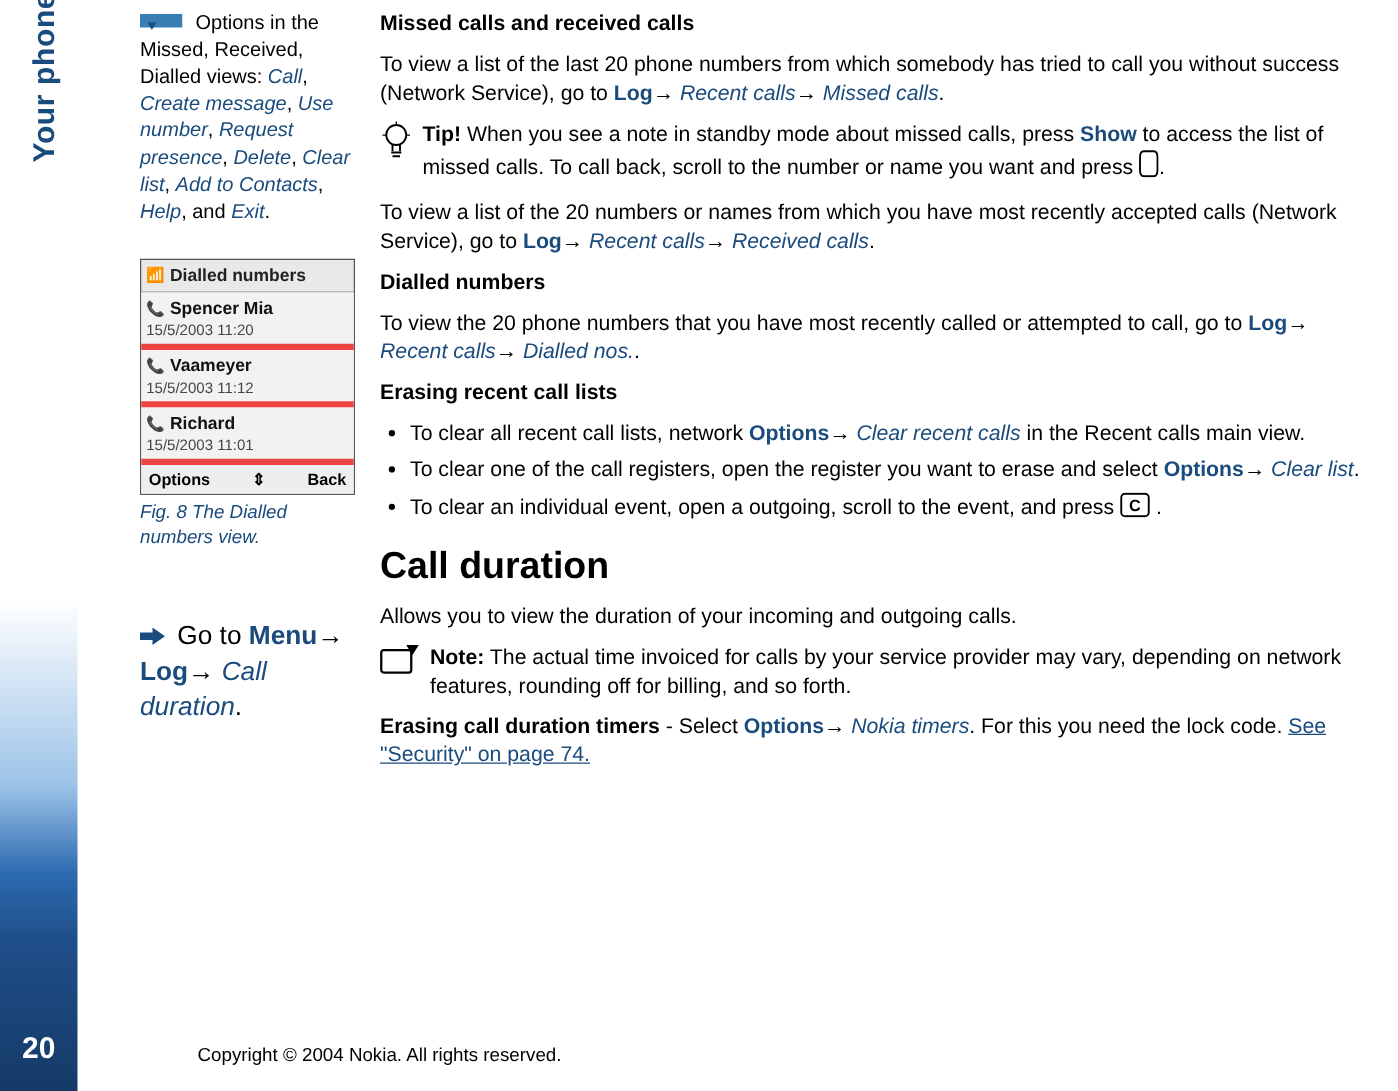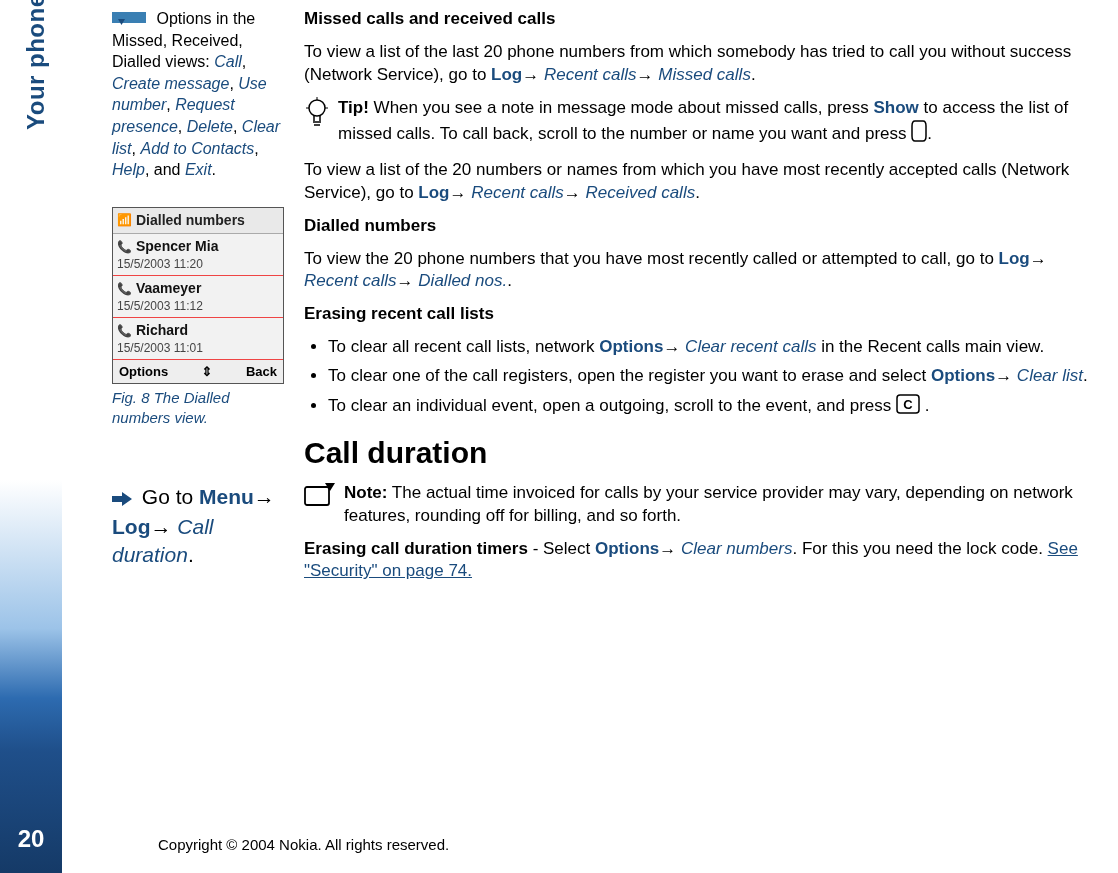--- a/index.html
+++ b/index.html
@@ -99,21 +99,21 @@
     border-bottom: 1px solid #aaa;
     font-weight: bold;
     color: #222;
     font-size: 14px;
   }
   .fig-top .signal {
     margin-right: 4px;
     font-size: 12px;
   }
   .fig-row {
-    border-bottom: 1px solid #ef4444;
+    border-bottom: 5px solid #ef4444;
     padding: 3px 4px;
     background: #f2f2f2;
   }
   .fig-row .name { font-weight: bold; font-size: 14px; color:#111; }
   .fig-row .date { font-size: 12px; color:#444; }
   .fig-row .name::before {
     content: "📞";
     font-size: 12px;
     margin-right: 4px;
     filter: grayscale(100%);
@@ -260,21 +260,21 @@
           <line x1="10" y1="19" x2="10" y2="24" stroke="#000" stroke-width="1.5"></line>
           <line x1="16" y1="19" x2="16" y2="24" stroke="#000" stroke-width="1.5"></line>
           <line x1="9" y1="25" x2="17" y2="25" stroke="#000" stroke-width="1.5"></line>
           <line x1="10" y1="28" x2="16" y2="28" stroke="#000" stroke-width="1.5"></line>
           <line x1="2" y1="11" x2="5" y2="11" stroke="#000"></line>
           <line x1="21" y1="11" x2="24" y2="11" stroke="#000"></line>
           <line x1="13" y1="0" x2="13" y2="3" stroke="#000"></line>
         </svg>
       </span>
       <div class="tip-body">
-        <span class="bold">Tip!</span><span> When you see a note in message mode about missed calls, press </span><span class="nav-bold">Show</span><span> to access the list of missed calls. To call back, scroll to the number or name you want and press </span><span class="inline-icon">
+        <span class="bold">Tip!</span><span> When you see a note in standby mode about missed calls, press </span><span class="nav-bold">Show</span><span> to access the list of missed calls. To call back, scroll to the number or name you want and press </span><span class="inline-icon">
           <svg width="16" height="22" viewBox="0 0 16 22">
             <path d="M4 1 Q1 1 1 6 L1 16 Q1 21 4 21 L12 21 Q15 21 15 16 L15 6 Q15 1 12 1 Z" fill="none" stroke="#000" stroke-width="1.5"></path>
           </svg>
         </span><span>.</span>
       </div>
     </div>
 
     <p>
       <span>To view a list of the 20 numbers or names from which you have most recently accepted calls (Network Service), go to </span><span class="nav-bold">Log</span><span class="arrow-sep">→</span> <span class="ital-link">Recent calls</span><span class="arrow-sep">→</span> <span class="ital-link">Received calls</span><span>.</span>
     </p>
@@ -301,31 +301,32 @@
             <rect x="1" y="1" width="22" height="18" rx="3" fill="none" stroke="#000" stroke-width="1.5"></rect>
             <text x="12" y="15" text-anchor="middle" font-size="13" font-family="sans-serif" font-weight="bold">C</text>
           </svg>
         </span>
         <span> .</span>
       </li>
     </ul>
 
     <div class="big-h2">Call duration</div>
 
+    <p>Allows you to view the duration of your incoming and outgoing calls.</p>
 
     <div class="note-flex">
       <span class="note-icon">
         <svg width="32" height="26" viewBox="0 0 32 26">
           <rect x="1" y="5" width="24" height="18" rx="2" fill="none" stroke="#000" stroke-width="1.8"></rect>
           <path d="M21 1 L31 1 L26 9 Z" fill="#000"></path>
         </svg>
       </span>
       <div class="note-body">
         <span class="bold">Note:</span><span> The actual time invoiced for calls by your service provider may vary, depending on network features, rounding off for billing, and so forth.</span>
       </div>
     </div>
 
     <p>
-      <span class="bold">Erasing call duration timers</span><span> - Select </span><span class="nav-bold">Options</span><span class="arrow-sep">→</span> <span class="ital-link">Clear numbers</span><span>. For this you need the lock code. </span><a class="underline-link" href="#">See "Security" on page 74.</a>
+      <span class="bold">Erasing call duration timers</span><span> - Select </span><span class="nav-bold">Options</span><span class="arrow-sep">→</span> <span class="ital-link">Nokia timers</span><span>. For this you need the lock code. </span><a class="underline-link" href="#">See "Security" on page 74.</a>
     </p>
 
   </div>
 </div>
 
 </body></html>

